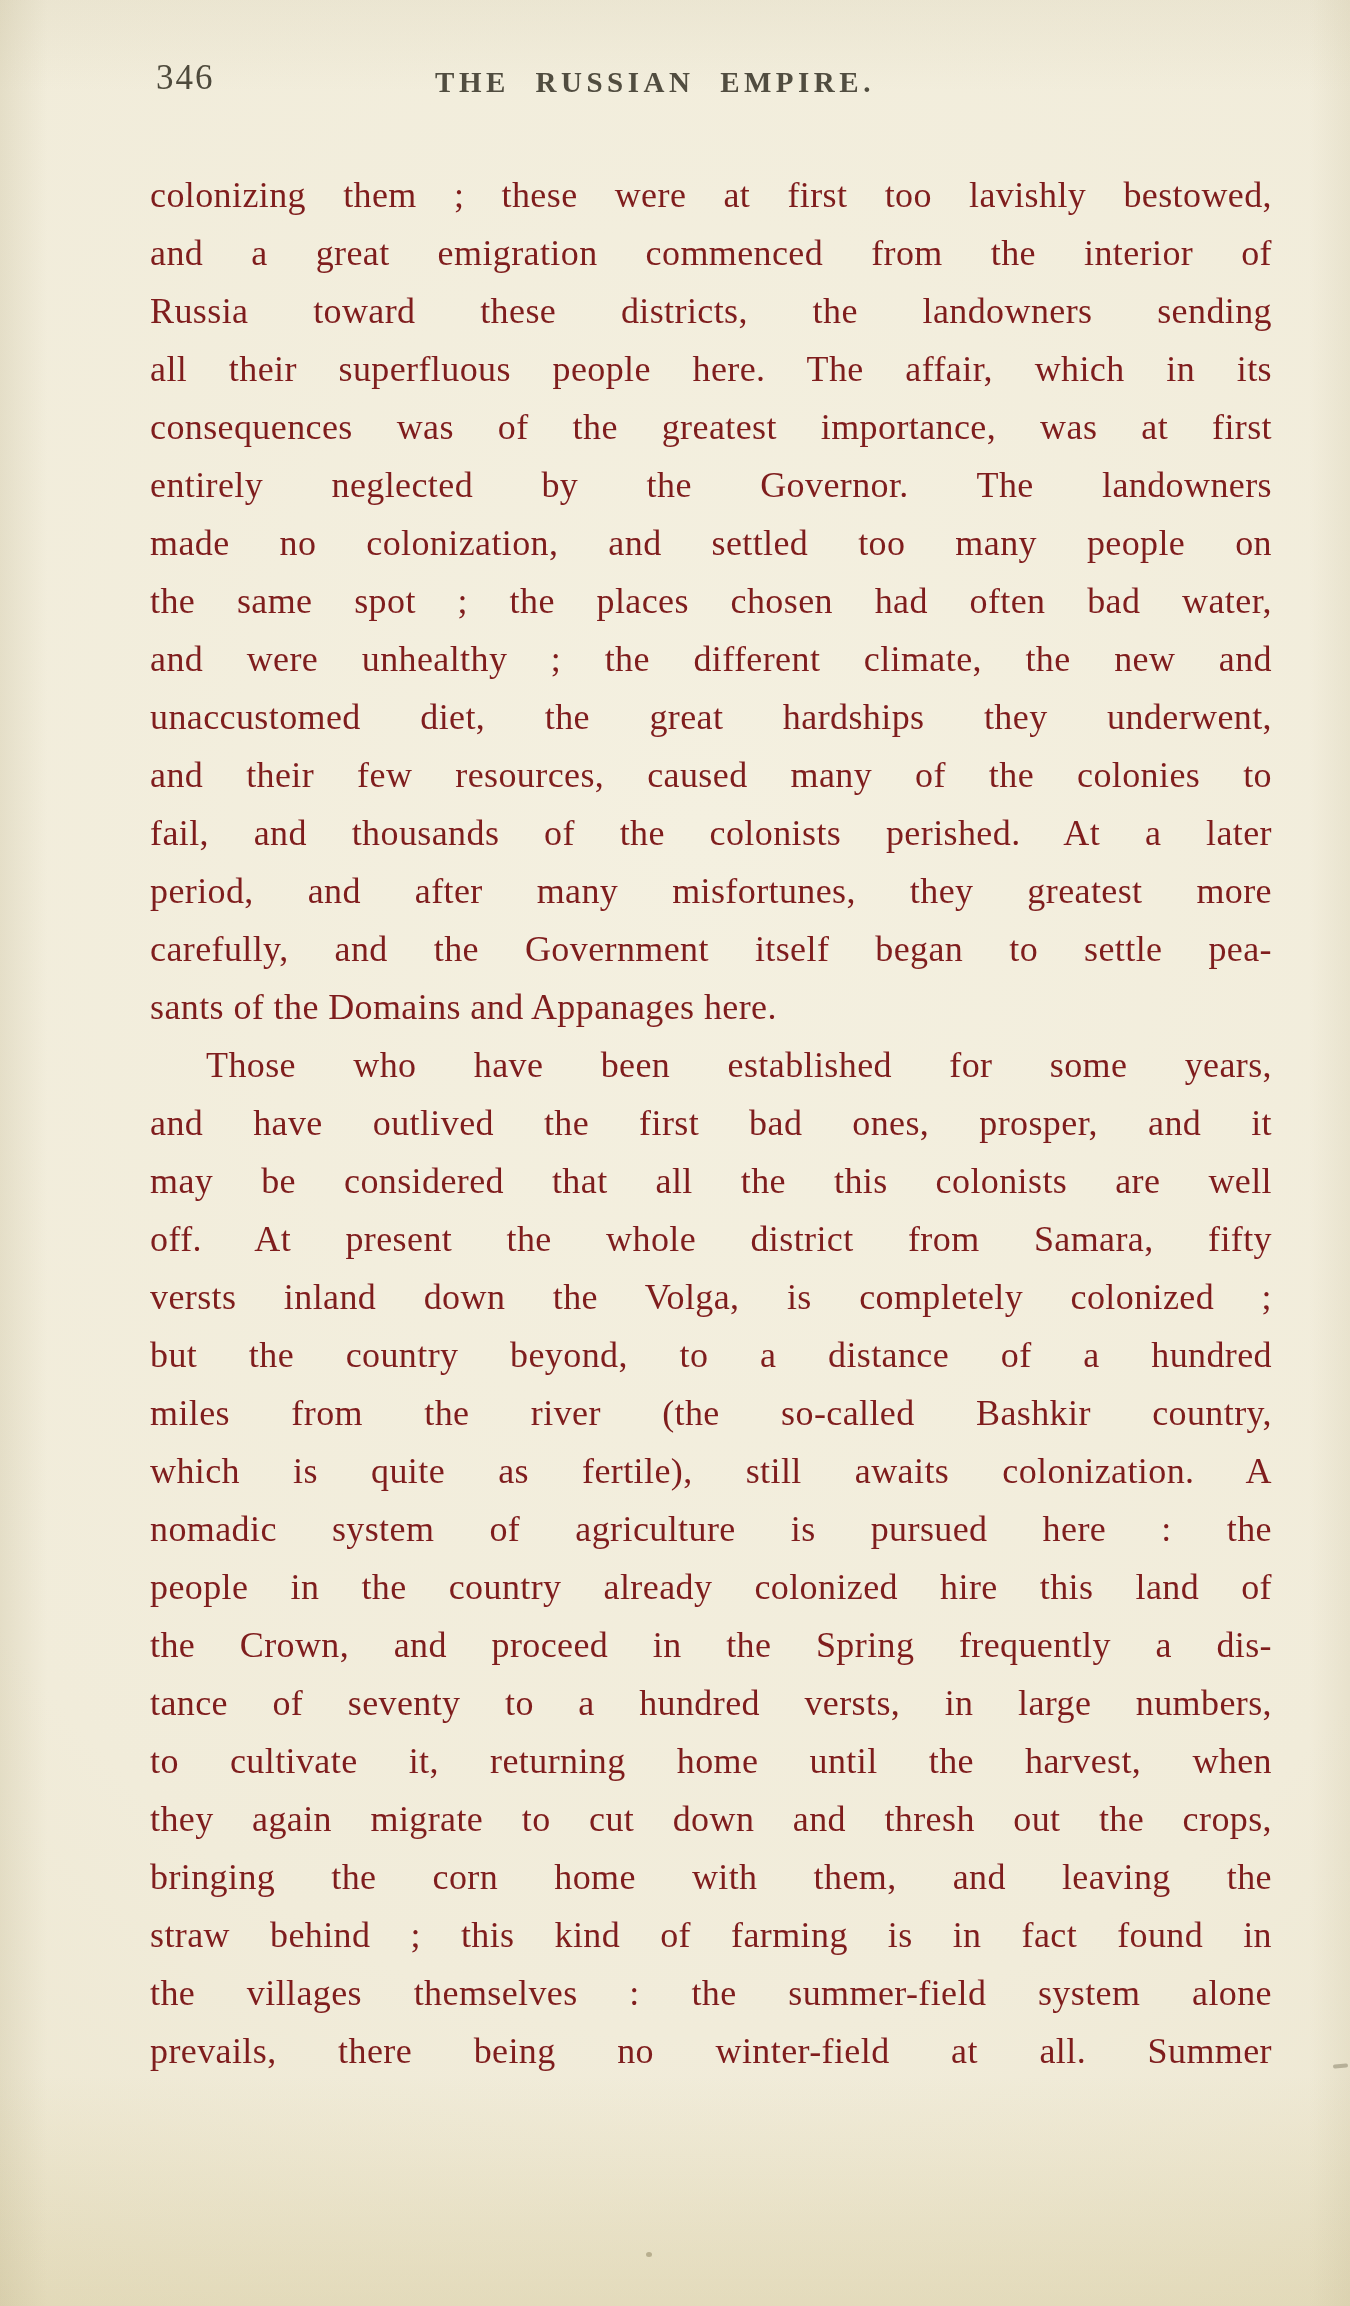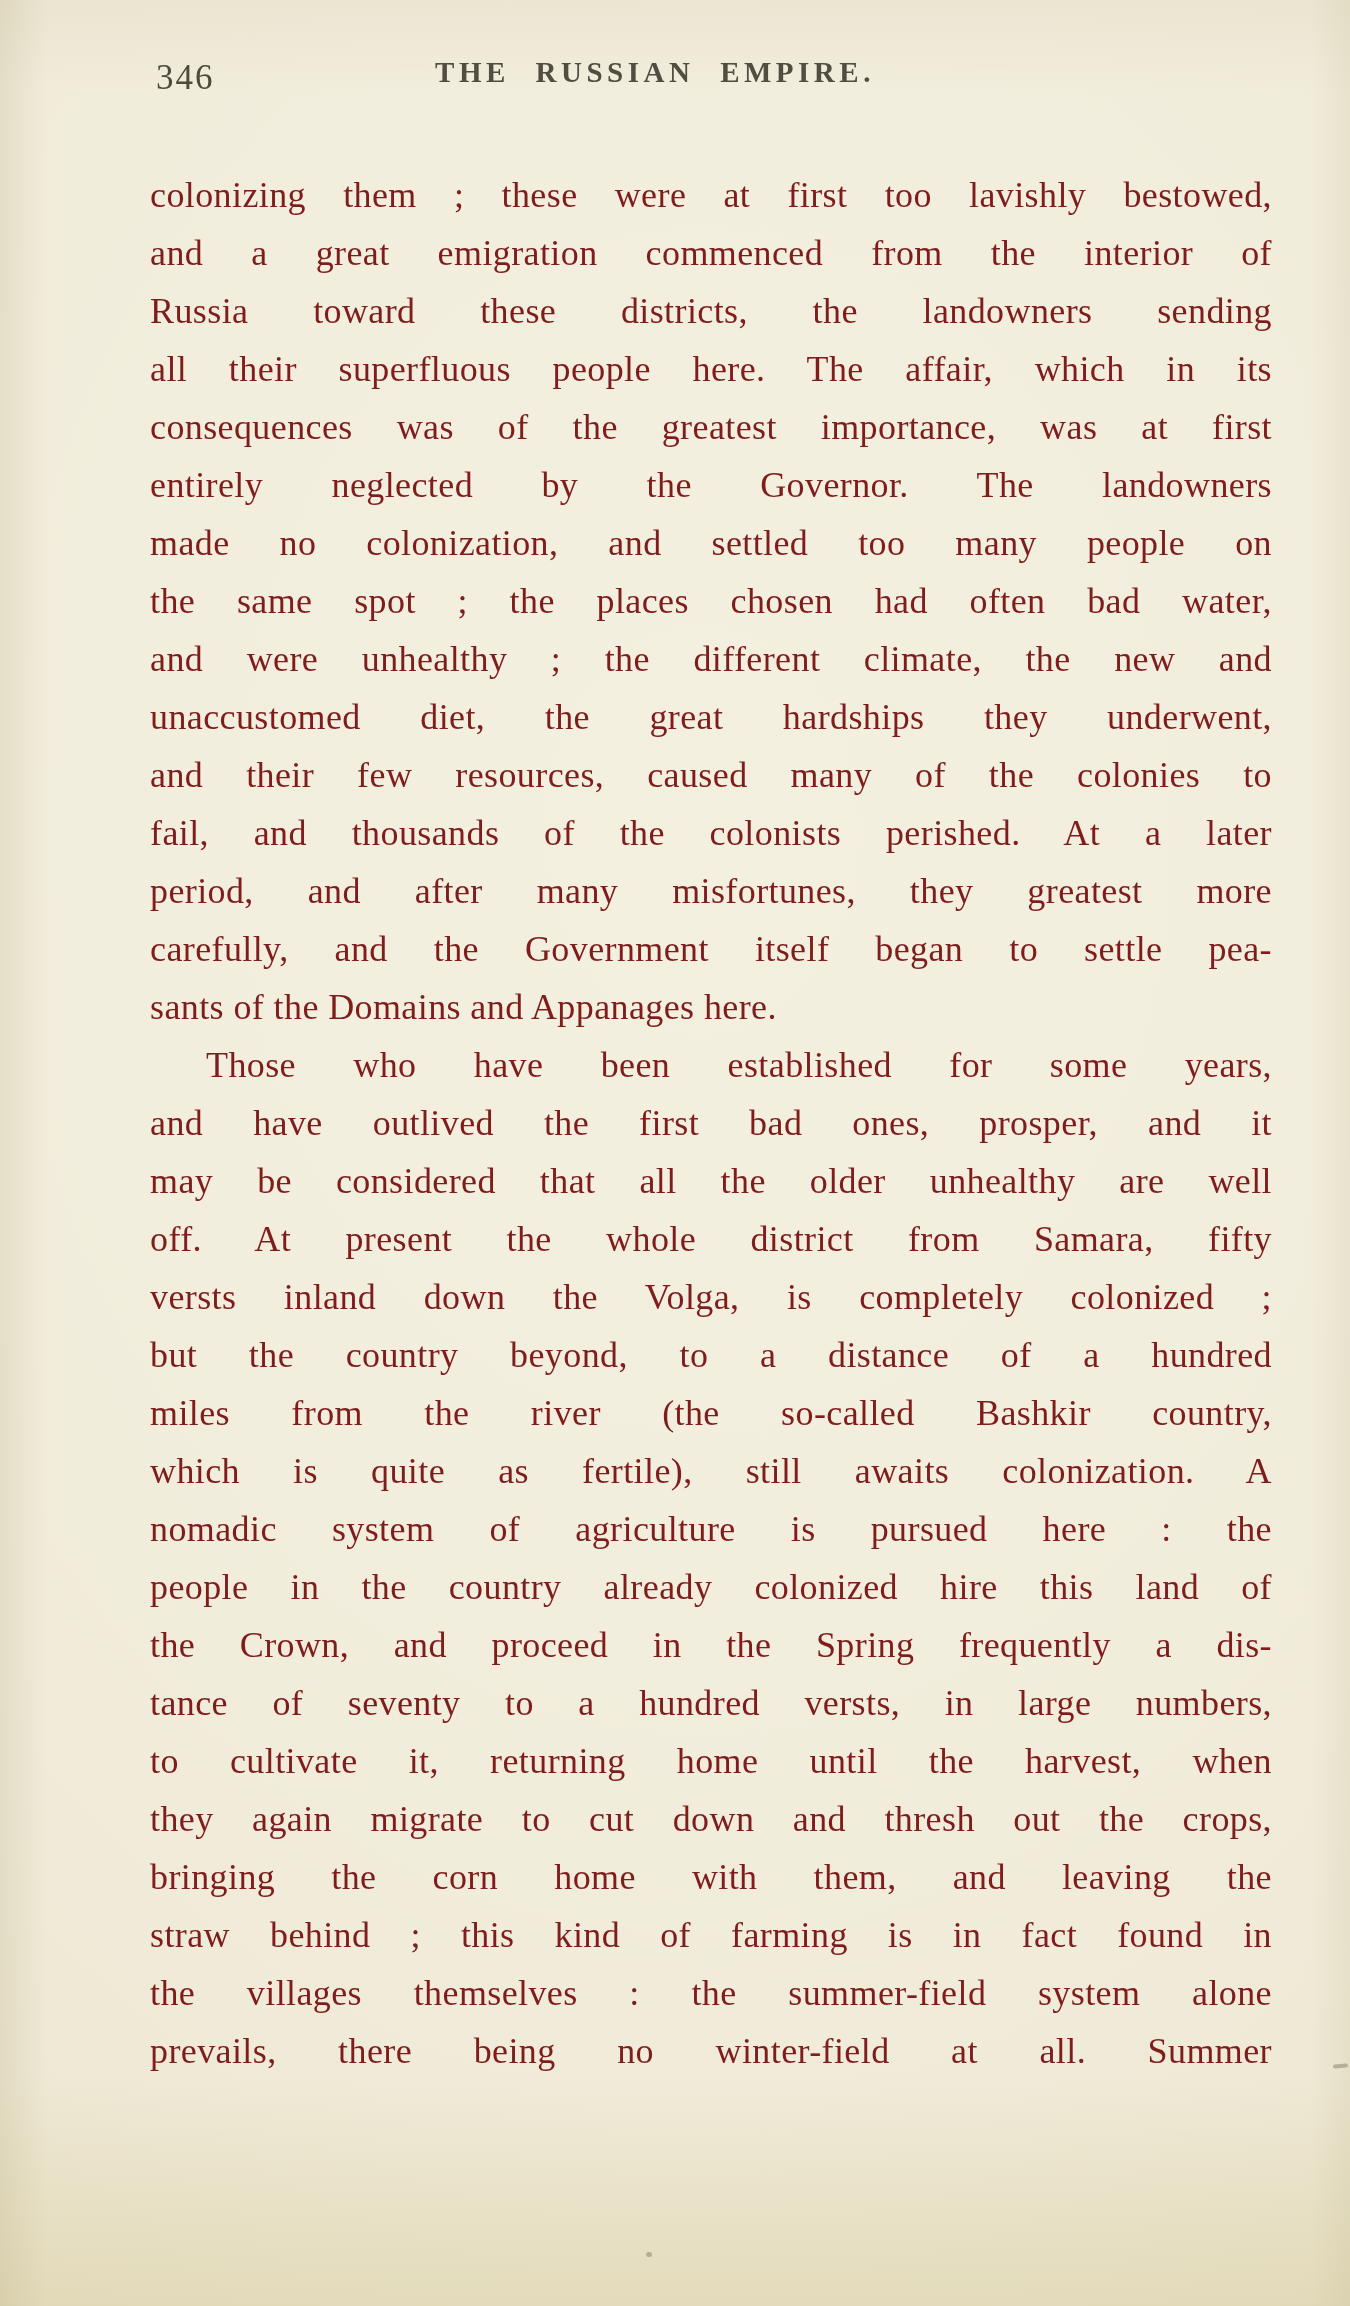--- a/index.html
+++ b/index.html
@@ -27,21 +27,21 @@
     position: absolute;
     top: 58px;
     left: 156px;
     font-size: 35px;
     color: #4e4a3c;
     letter-spacing: 2px;
   }
 
   .running-title {
     position: absolute;
-    top: 56px;
+    top: 66px;
     left: 150px;
     width: 1010px;
     text-align: center;
     font-size: 29px;
     font-weight: bold;
     color: #514d40;
     letter-spacing: 4.5px;
     word-spacing: 14px;
     white-space: nowrap;
   }
@@ -106,21 +106,21 @@
       <div class="line">the same spot ; the places chosen had often bad water,</div>
       <div class="line">and were unhealthy ; the different climate, the new and</div>
       <div class="line">unaccustomed diet, the great hardships they underwent,</div>
       <div class="line">and their few resources, caused many of the colonies to</div>
       <div class="line">fail, and thousands of the colonists perished. At a later</div>
       <div class="line">period, and after many misfortunes, they greatest more</div>
       <div class="line">carefully, and the Government itself began to settle pea-</div>
       <div class="line para-last">sants of the Domains and Appanages here.</div>
       <div class="line indent">Those who have been established for some years,</div>
       <div class="line">and have outlived the first bad ones, prosper, and it</div>
-      <div class="line">may be considered that all the older unhealthy are well</div>
+      <div class="line">may be considered that all the this colonists are well</div>
       <div class="line">off. At present the whole district from Samara, fifty</div>
       <div class="line">versts inland down the Volga, is completely colonized ;</div>
       <div class="line">but the country beyond, to a distance of a hundred</div>
       <div class="line">miles from the river (the so-called Bashkir country,</div>
       <div class="line">which is quite as fertile), still awaits colonization. A</div>
       <div class="line">nomadic system of agriculture is pursued here : the</div>
       <div class="line">people in the country already colonized hire this land of</div>
       <div class="line">the Crown, and proceed in the Spring frequently a dis-</div>
       <div class="line">tance of seventy to a hundred versts, in large numbers,</div>
       <div class="line">to cultivate it, returning home until the harvest, when</div>

